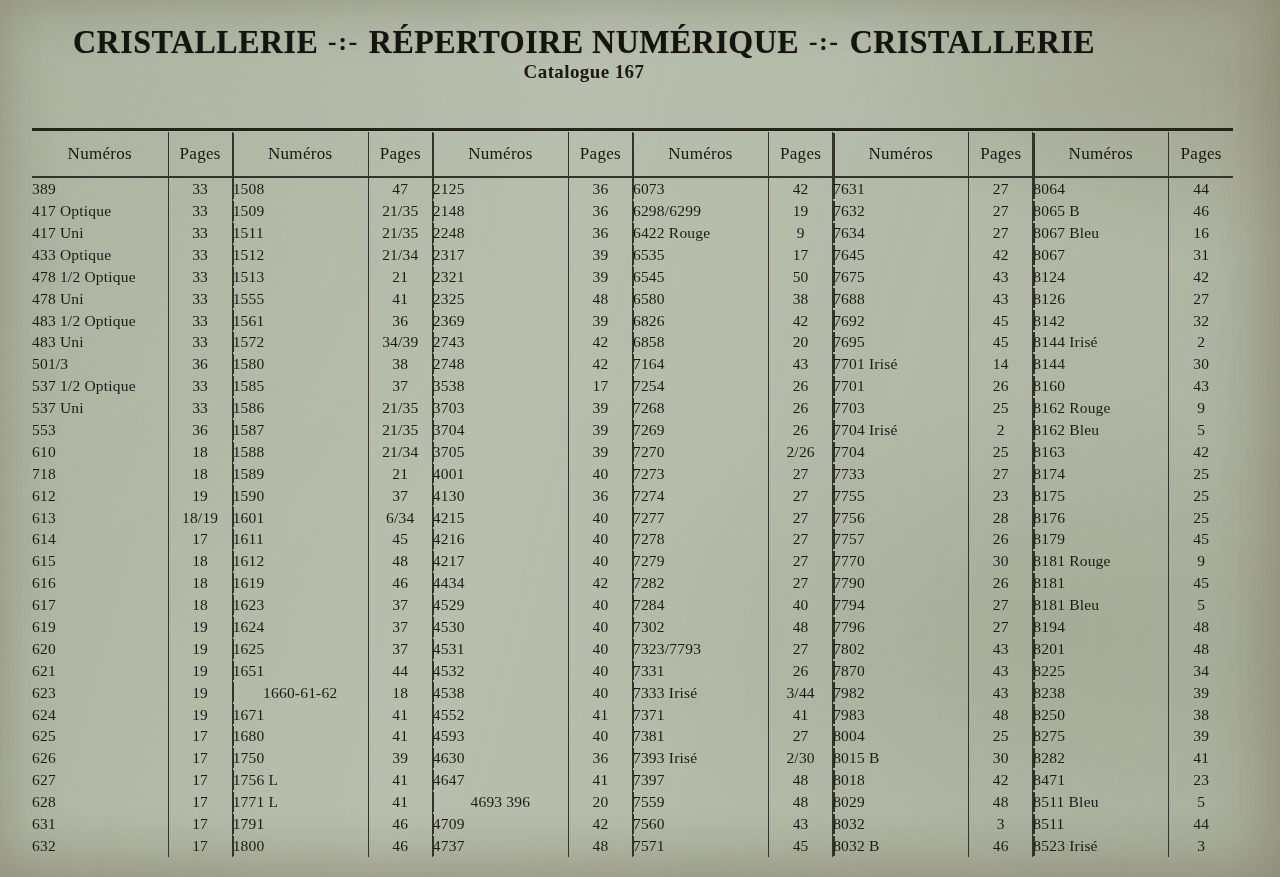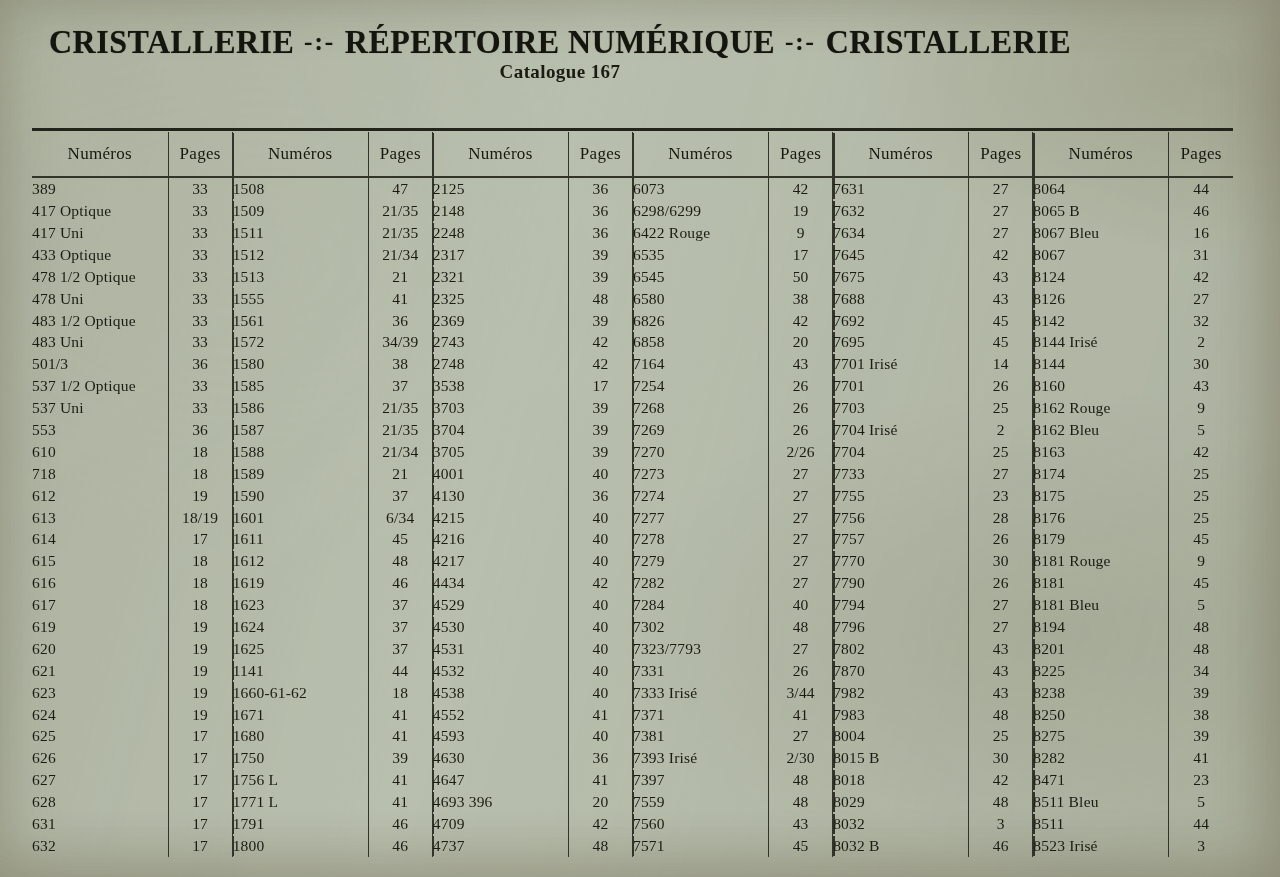--- a/index.html
+++ b/index.html
@@ -41,24 +41,25 @@
   .page {
     position: relative;
     width: 1280px;
     height: 877px;
     z-index: 2;
   }
 
   
   .masthead {
     position: absolute;
-    left: 14px;
+    left: 0;
     top: 24px;
     width: 1092px;
     text-align: center;
+    padding-left: 38px;
   }
   .masthead-title {
     font-family: "Liberation Serif", "DejaVu Serif", serif;
     font-weight: bold;
     font-size: 33px;
     letter-spacing: 0.5px;
     color: #15150f;
     white-space: nowrap;
     transform: scaleX(0.97);
     text-shadow: 0 0 1px rgba(30,30,20,0.45);
@@ -128,20 +129,21 @@
   td.col-num {
     text-align: left;
     padding-left: 10px;
     letter-spacing: 0.2px;
   }
   td.col-pag {
     text-align: center;
     letter-spacing: 0.2px;
   }
   td.col-num.center {
+    text-align: center;
     padding-left: 0;
   }
 
   
   tbody td, thead th, .masthead-title, .masthead-sub {
     text-rendering: optimizeLegibility;
   }
 </style>
 </head>
 <body>
@@ -493,21 +495,21 @@
             <td class="col-num">7323/7793</td>
             <td class="col-pag grp">27</td>
             <td class="col-num">7802</td>
             <td class="col-pag grp">43</td>
             <td class="col-num">8201</td>
             <td class="col-pag">48</td>
           </tr>
           <tr>
             <td class="col-num">621</td>
             <td class="col-pag grp">19</td>
-            <td class="col-num">1141</td>
+            <td class="col-num">1651</td>
             <td class="col-pag grp">44</td>
             <td class="col-num">4532</td>
             <td class="col-pag grp">40</td>
             <td class="col-num">7331</td>
             <td class="col-pag grp">26</td>
             <td class="col-num">7870</td>
             <td class="col-pag grp">43</td>
             <td class="col-num">8225</td>
             <td class="col-pag">34</td>
           </tr>

